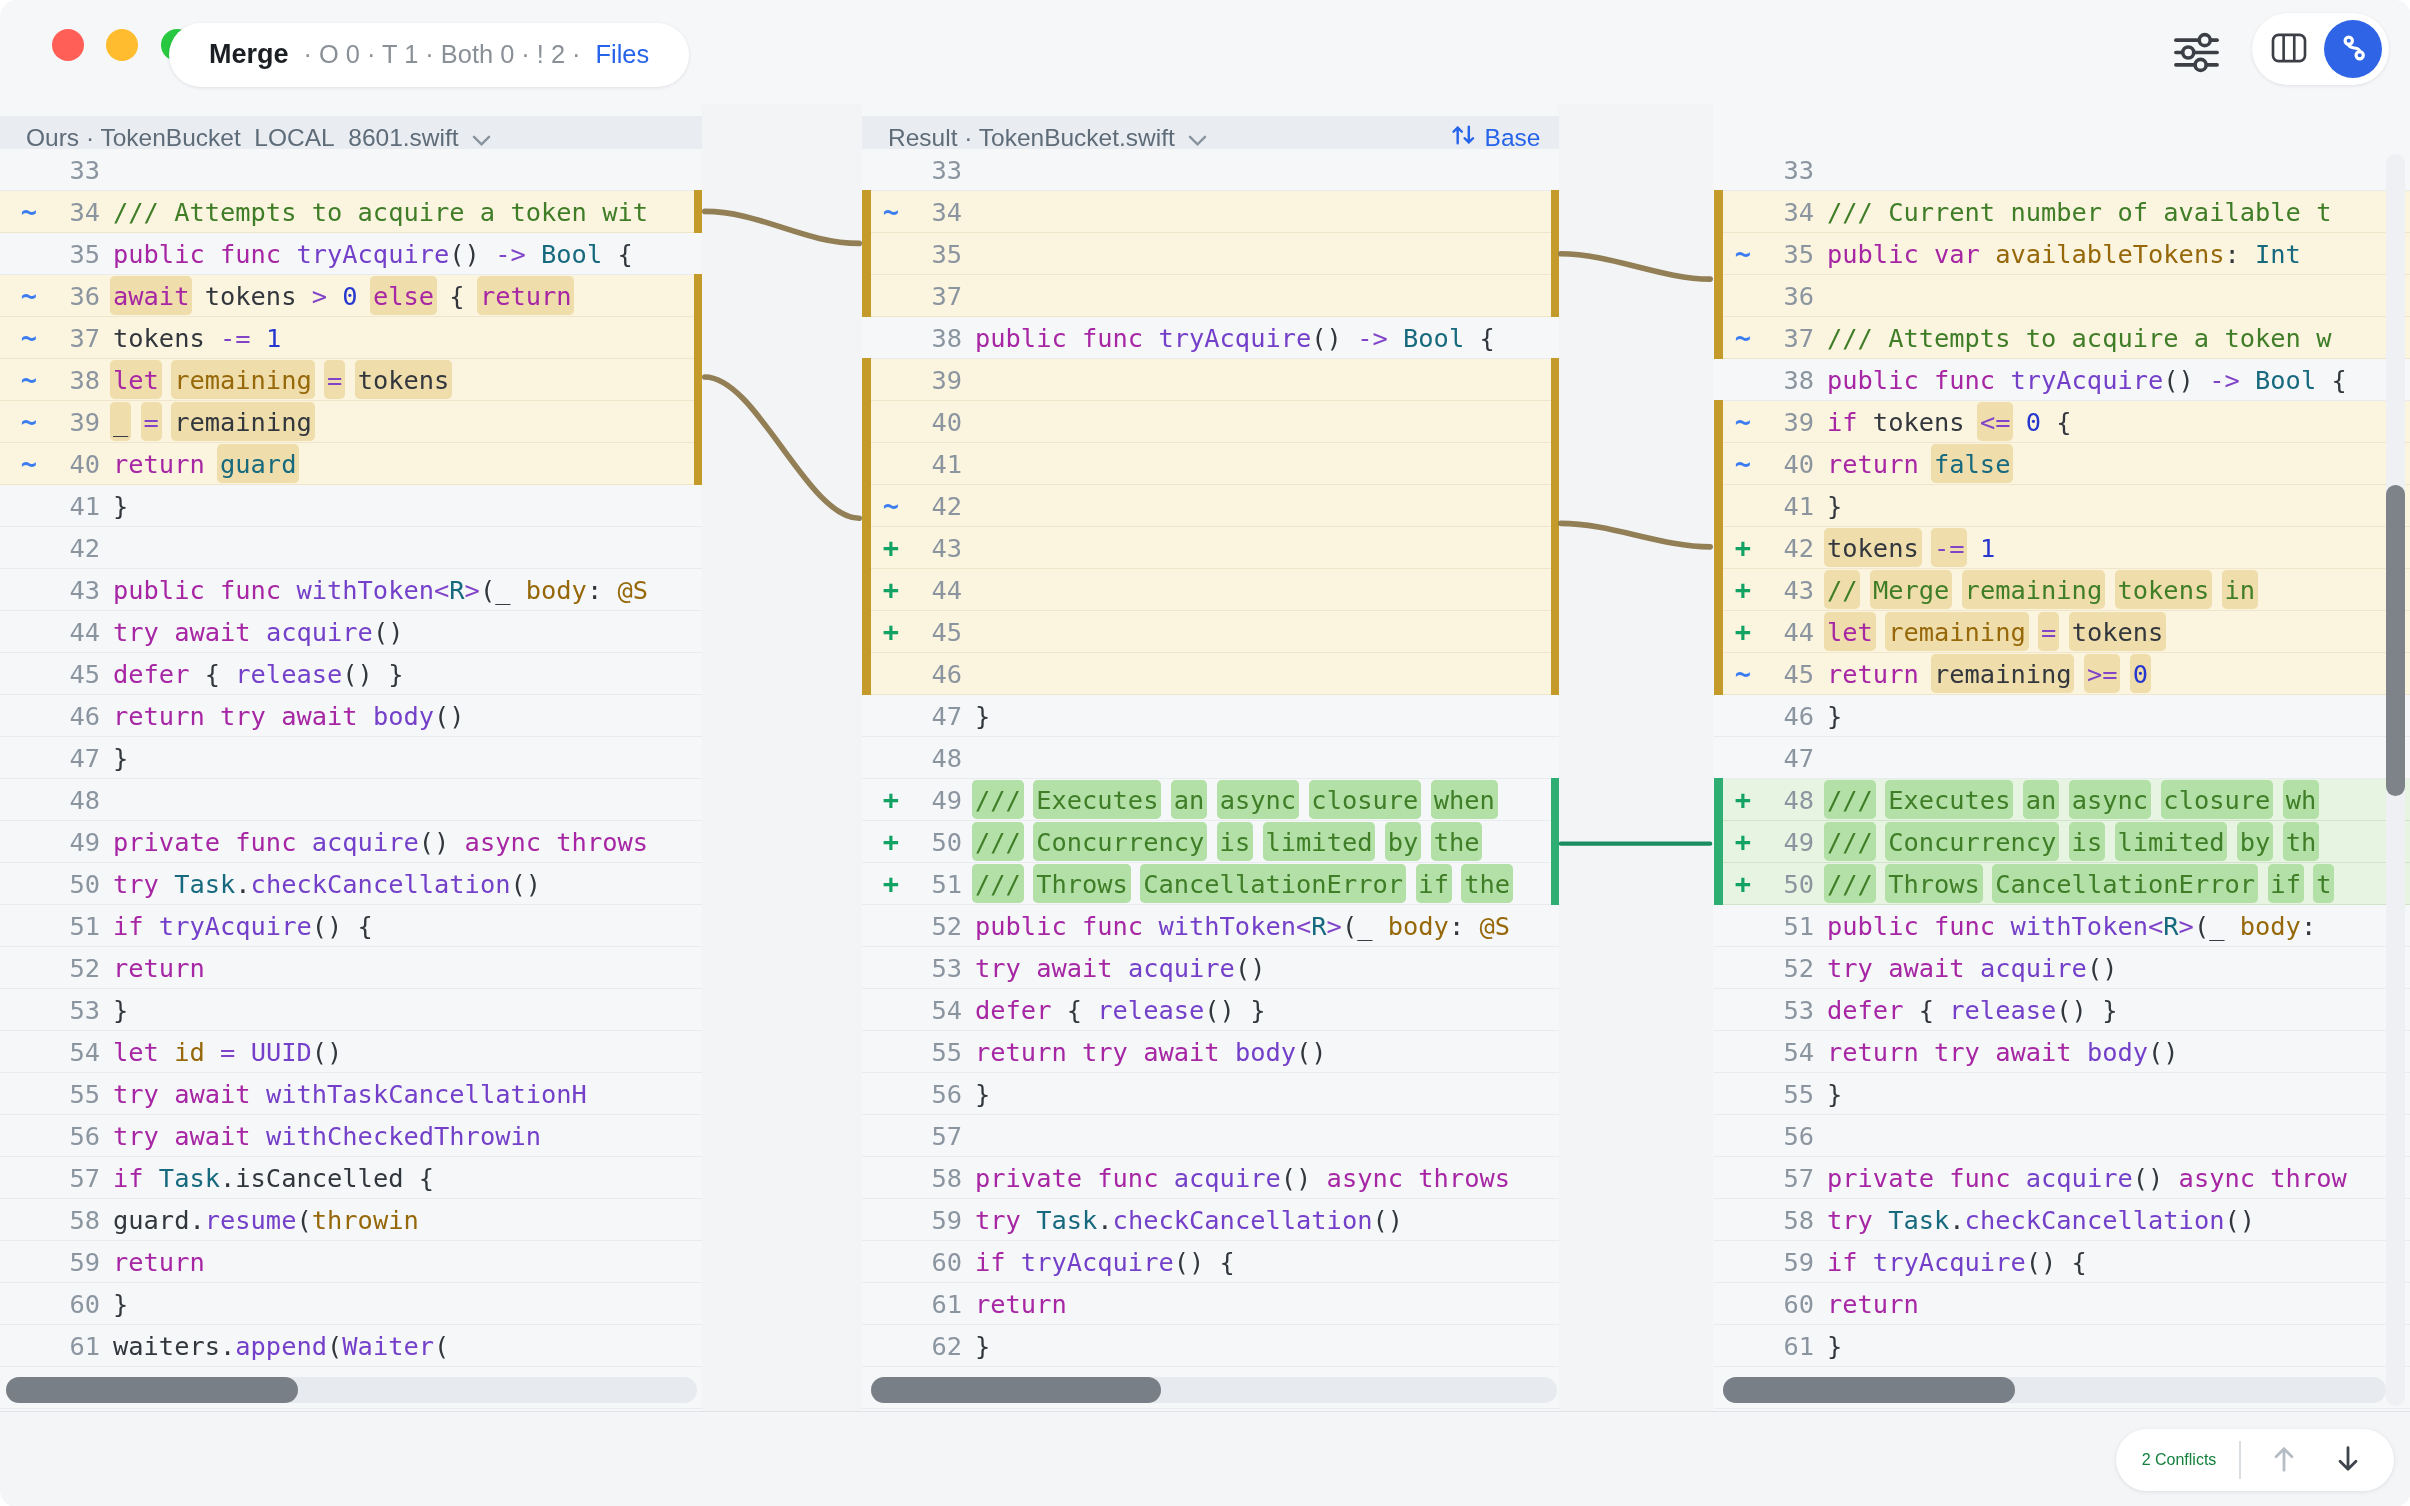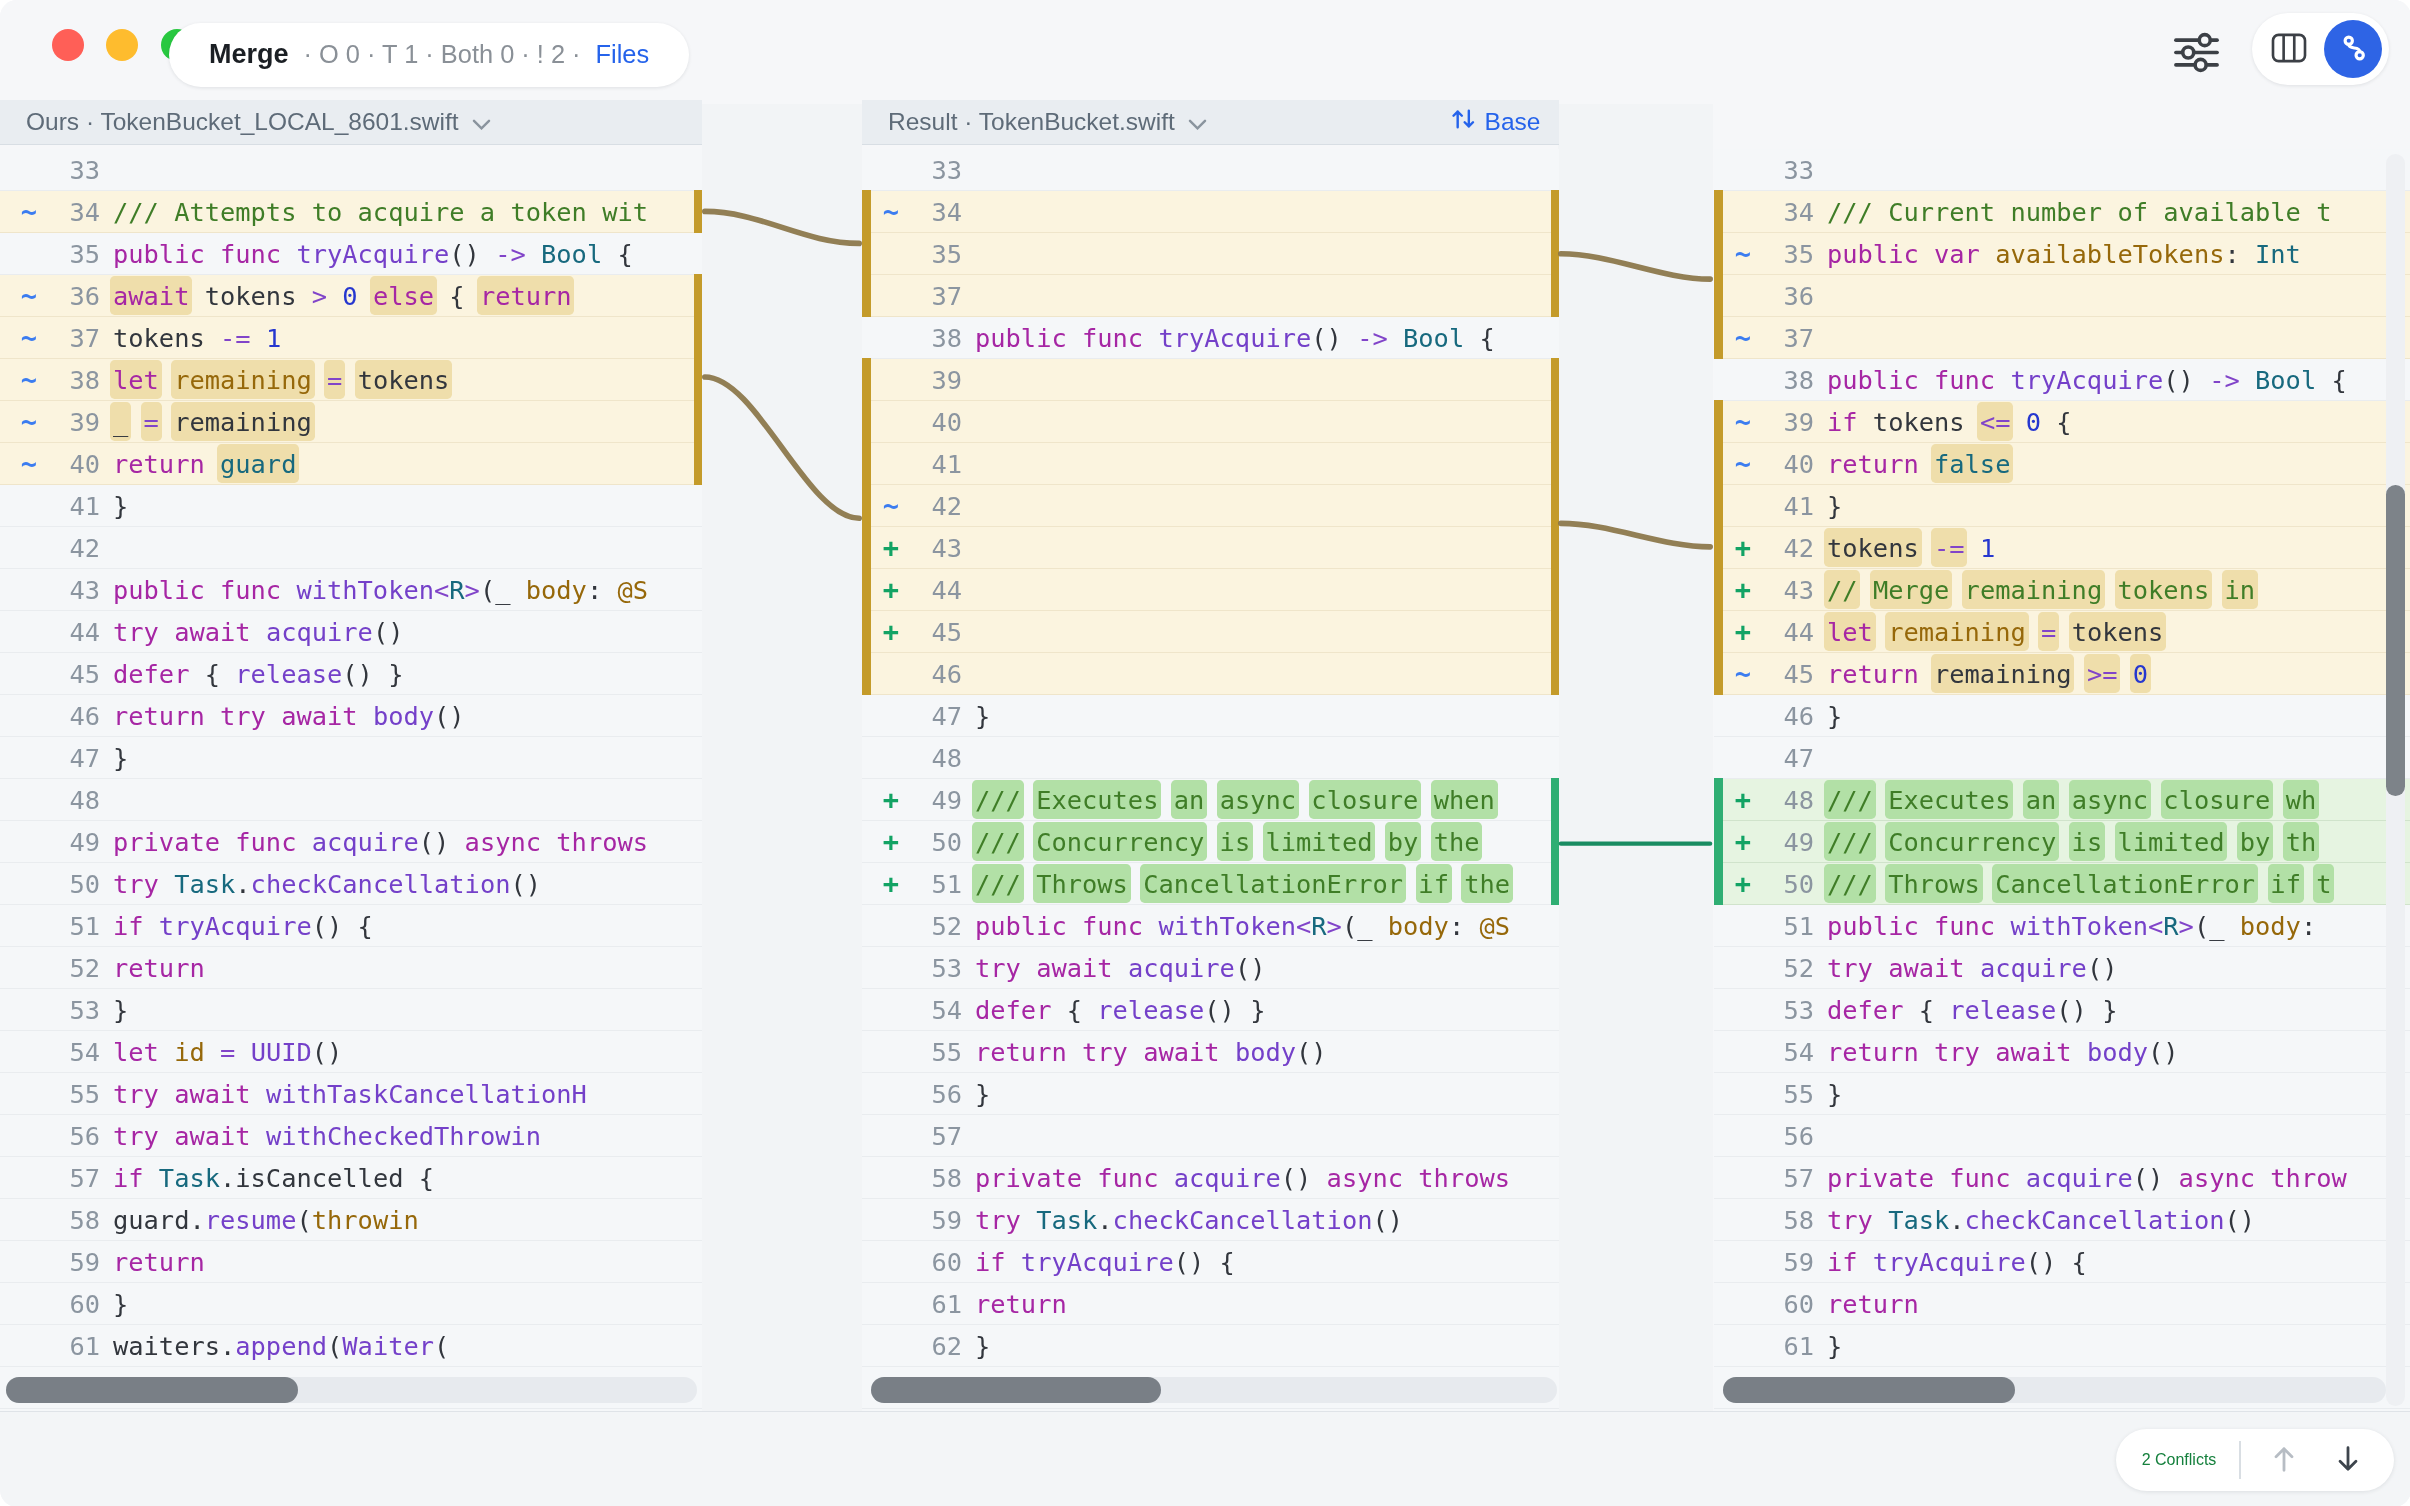--- a/index.html
+++ b/index.html
@@ -20,21 +20,21 @@
   .icon-btn{position:absolute;border:none;background:transparent;padding:0;cursor:pointer;}
   .sliders-btn{left:2169px;top:24.5px;width:55px;height:55px;}
   .view-pill{position:absolute;left:2252px;top:13px;width:137px;height:72px;background:#ffffff;border-radius:36px;
       box-shadow:0 0.9px 3.8px rgba(20,30,40,.10);display:flex;align-items:center;justify-content:space-between;
       padding:0 7.5px;box-sizing:border-box;}
   .view-btn{border:none;background:transparent;width:58px;height:58px;display:flex;align-items:center;
       justify-content:center;cursor:pointer;border-radius:50%;}
   .view-btn.active{background:var(--accent_button);}
 
   
-  .phead{position:absolute;top:100px;height:45px;background:#e9edf1;border-bottom:1.9px solid #d8dee4;
+  .phead{position:absolute;top:116px;height:45px;background:#e9edf1;border-bottom:1.9px solid #d8dee4;
       display:flex;align-items:center;padding:0 13px 0 26px;box-sizing:border-box;color:#5e6b78;
       font-size:24.5px;font-weight:500;}
   .phead .fname{display:flex;align-items:center;gap:13px;cursor:pointer;background:none;border:none;
       color:#5e6b78;font:inherit;padding:0;}
   .h0{left:0;width:702px;} .h1{left:862px;width:697px;} .h2{left:1714px;width:697px;}
   .base-btn{margin-left:auto;display:flex;align-items:center;gap:9.4px;background:none;border:none;
       color:var(--link);font-size:24.5px;font-weight:400;cursor:pointer;padding:0 5.6px;}
 
   
   .gutter{position:absolute;top:104px;height:1309px;background:#f2f4f6;}
@@ -525,20 +525,21 @@
         </div>
         <div class="row bg-c">
           <span class="marker "></span>
           <span class="lnum">36</span>
           <span class="code"></span>
           <i class="ebar left o"></i>
         </div>
         <div class="row bg-c">
           <span class="marker tilde">~</span>
           <span class="lnum">37</span>
+          <span class="code">    <span class="tok-c">/// Attempts to acquire a token w</span></span>
           <i class="ebar left o"></i>
         </div>
         <div class="row">
           <span class="marker "></span>
           <span class="lnum">38</span>
           <span class="code">    <span class="tok-k">public func </span><span class="tok-f">tryAcquire</span><span class="tok-p">() </span><span class="tok-o">-&gt;</span><span class="tok-p"> </span><span class="tok-t">Bool</span><span class="tok-p"> {</span></span>
         </div>
         <div class="row bg-c">
           <span class="marker tilde">~</span>
           <span class="lnum">39</span>

